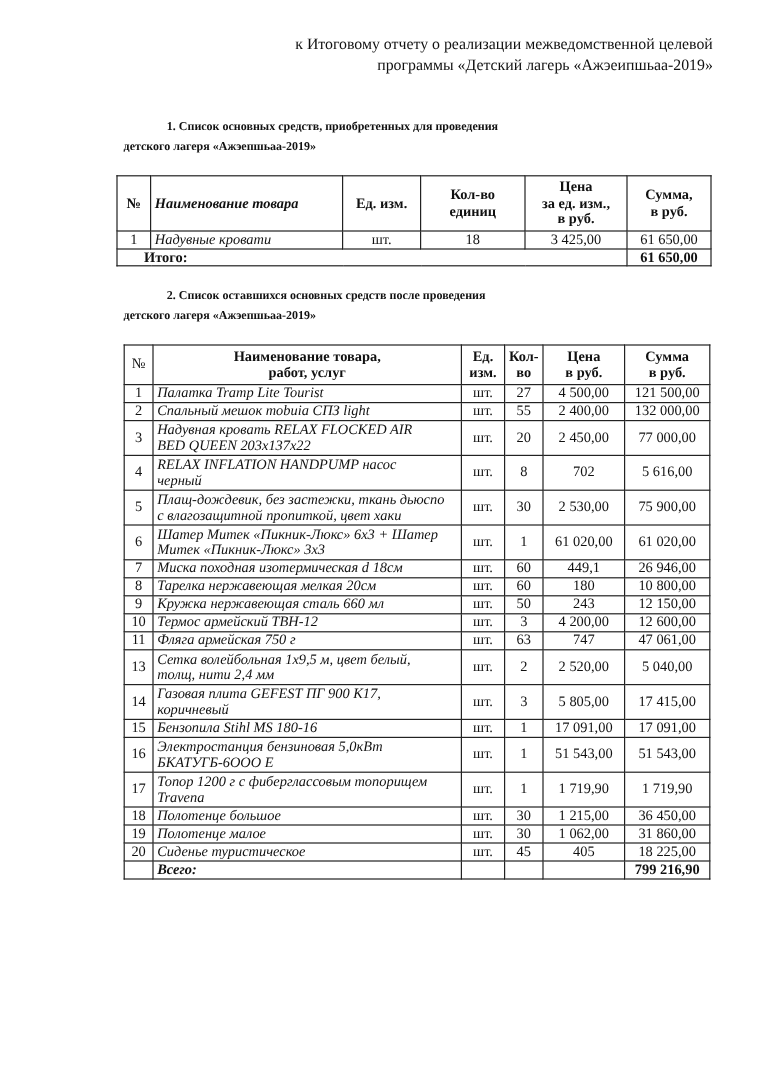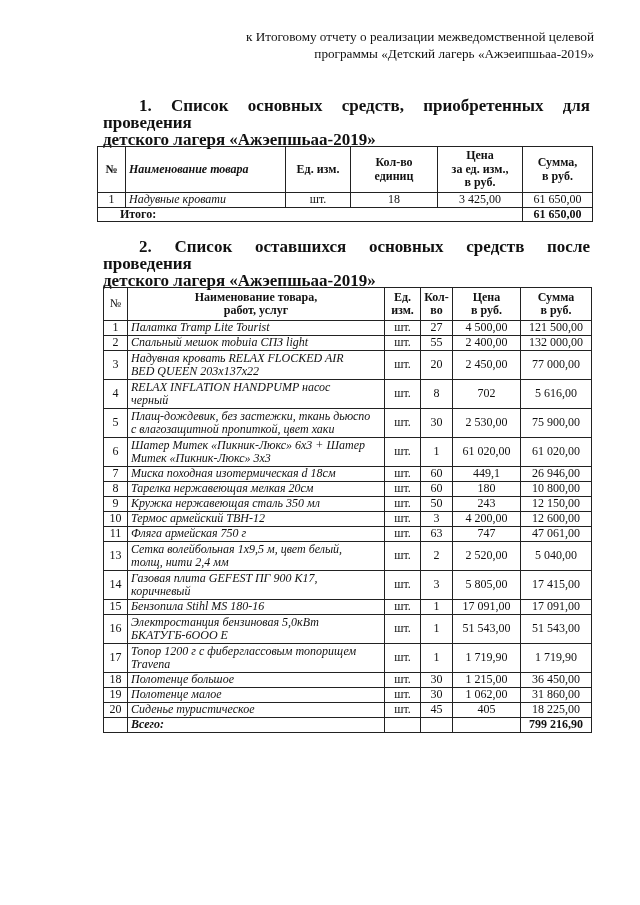--- a/index.html
+++ b/index.html
@@ -7,21 +7,21 @@
     width: 640px; height: 905px; position: relative; overflow: hidden;
     font-family: "Liberation Serif", "DejaVu Serif", serif;
     color: #111;
   }
   .appendix {
     position: absolute; right: 46px; top: 28px; width: 440px;
     text-align: right; font-size: 13.2px; line-height: 17px;
   }
   .section-title {
     position: absolute; left: 103px; width: 487px;
-    font-weight: bold; font-size: 17px; line-height: 17px;
+    font-weight: bold; font-size: 10px; line-height: 17px;
     text-align: justify; text-align-last: left;
   }
   .section-title .indent { display: inline-block; width: 36px; }
   #title1 { top: 97px; left: 103px; }
   #title2 { top: 238px; left: 103px; }
 
   table {
     position: absolute; border-collapse: collapse; table-layout: fixed;
     font-size: 12px; line-height: 13.5px;
   }
@@ -217,21 +217,21 @@
           <div>Тарелка нержавеющая мелкая 20см</div>
         </td>
         <td class="c">шт.</td>
         <td class="c">60</td>
         <td class="c">180</td>
         <td class="c">10 800,00</td>
       </tr>
       <tr>
         <td class="c">9</td>
         <td class="l">
-          <div>Кружка нержавеющая сталь 350 мл</div>
+          <div>Кружка нержавеющая сталь 660 мл</div>
         </td>
         <td class="c">шт.</td>
         <td class="c">50</td>
         <td class="c">243</td>
         <td class="c">12 150,00</td>
       </tr>
       <tr>
         <td class="c">10</td>
         <td class="l">
           <div>Термос армейский ТВН-12</div>

